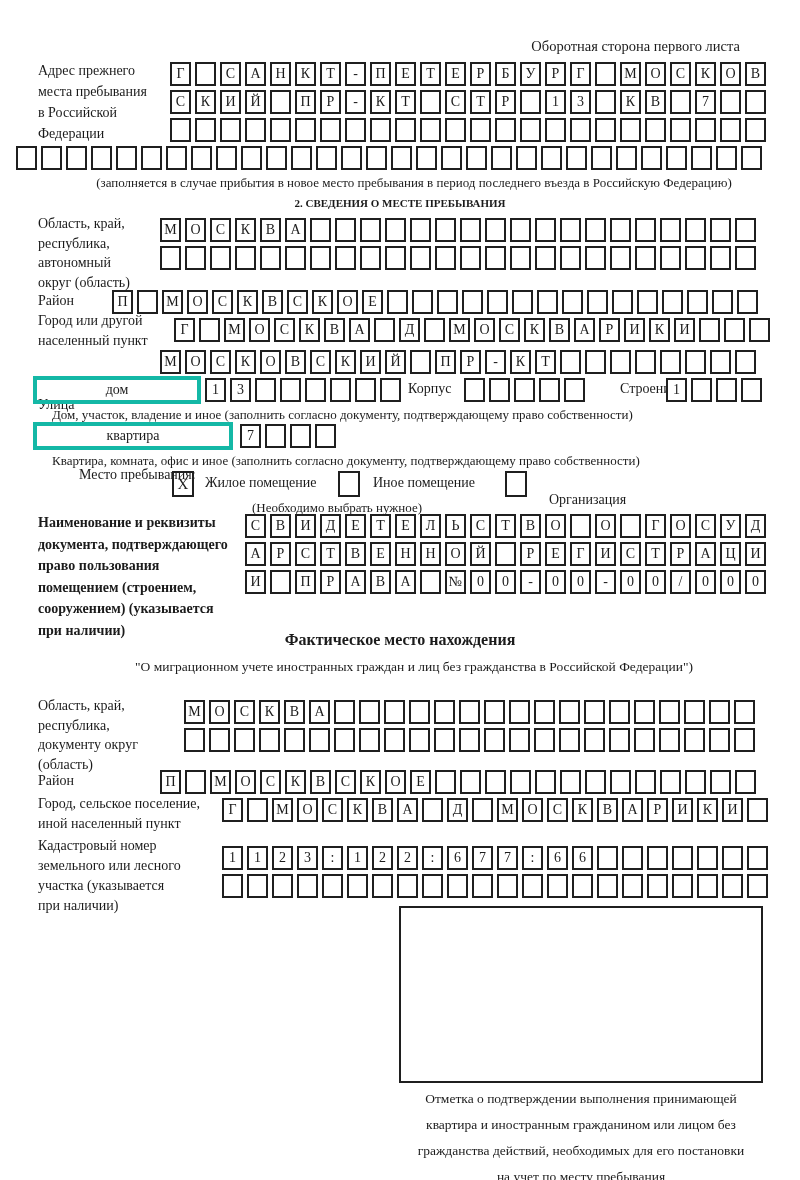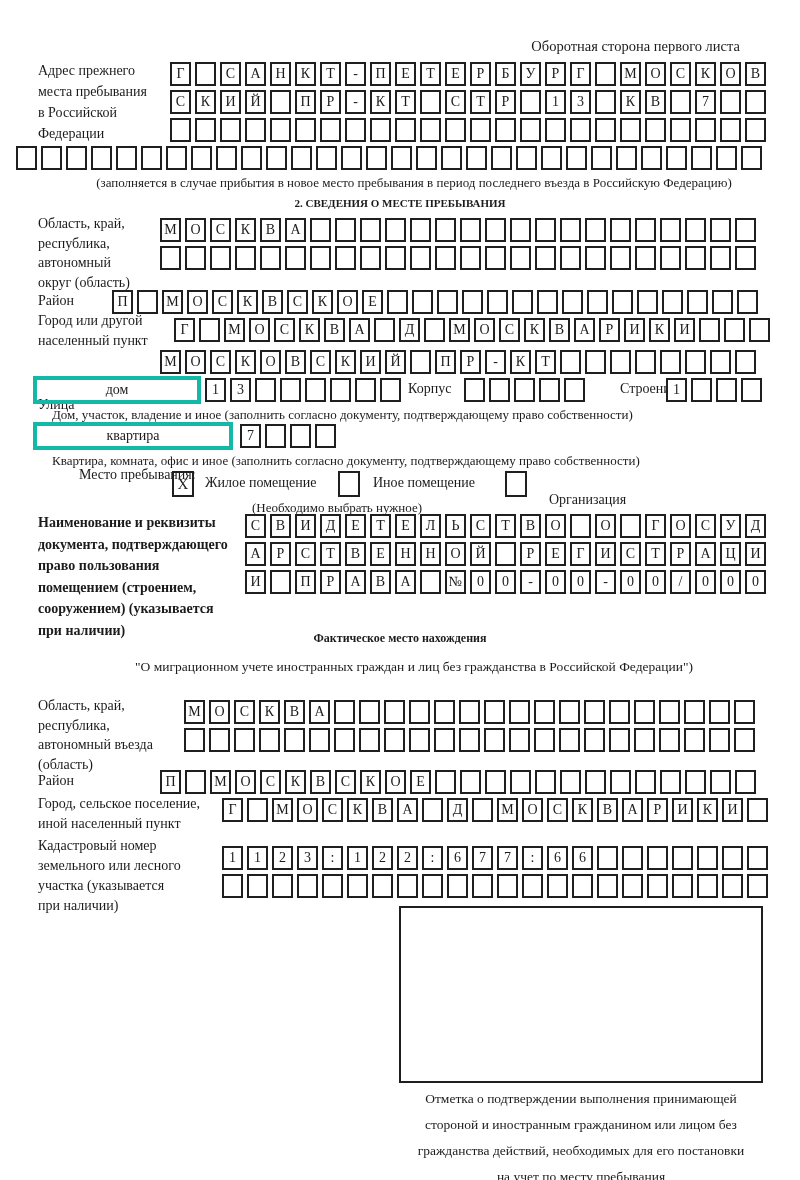--- a/index.html
+++ b/index.html
@@ -425,29 +425,29 @@
       <div class="cell">0</div>
       <div class="cell">-</div>
       <div class="cell">0</div>
       <div class="cell">0</div>
       <div class="cell">/</div>
       <div class="cell">0</div>
       <div class="cell">0</div>
       <div class="cell">0</div>
     </div>
 
-  <div class="abs title center" style="top:631px;font-size:12px;">Фактическое место нахождения</div>
+  <div class="abs title center" style="top:631px;font-size:16px;">Фактическое место нахождения</div>
   <div class="abs note lines center" style="top:656px;line-height:22px;font-size:13.5px;">
       <div>"О миграционном учете иностранных граждан и лиц без гражданства в Российской Федерации")</div>
     </div>
 
   <div class="abs label lines" style="left:38px;top:696px;line-height:19.5px;">
       <div>Область, край,</div>
       <div>республика,</div>
-      <div>автономный въезда</div>
+      <div>документу округ</div>
       <div>(область)</div>
     </div>
   <div class="abs row" style="left:184px;top:700px;">
       <div class="cell">М</div>
       <div class="cell">О</div>
       <div class="cell">С</div>
       <div class="cell">К</div>
       <div class="cell">В</div>
       <div class="cell">А</div>
       <div class="cell"></div>
@@ -602,18 +602,18 @@
       <div class="cell"></div>
       <div class="cell"></div>
       <div class="cell"></div>
       <div class="cell"></div>
       <div class="cell"></div>
     </div>
 
   <div class="abs" style="left:399px;top:906px;width:364px;height:177px;border:2px solid #1f1f1f;box-sizing:border-box;"></div>
   <div class="abs caption lines" style="left:381px;top:1086px;width:400px;">
       <div>Отметка о подтверждении выполнения принимающей</div>
-      <div>стороной и иностранным гражданином или лицом без</div>
+      <div>квартира и иностранным гражданином или лицом без</div>
       <div>гражданства действий, необходимых для его постановки</div>
       <div>на учет по месту пребывания</div>
     </div>
 
 </div>
 
 </body></html>

